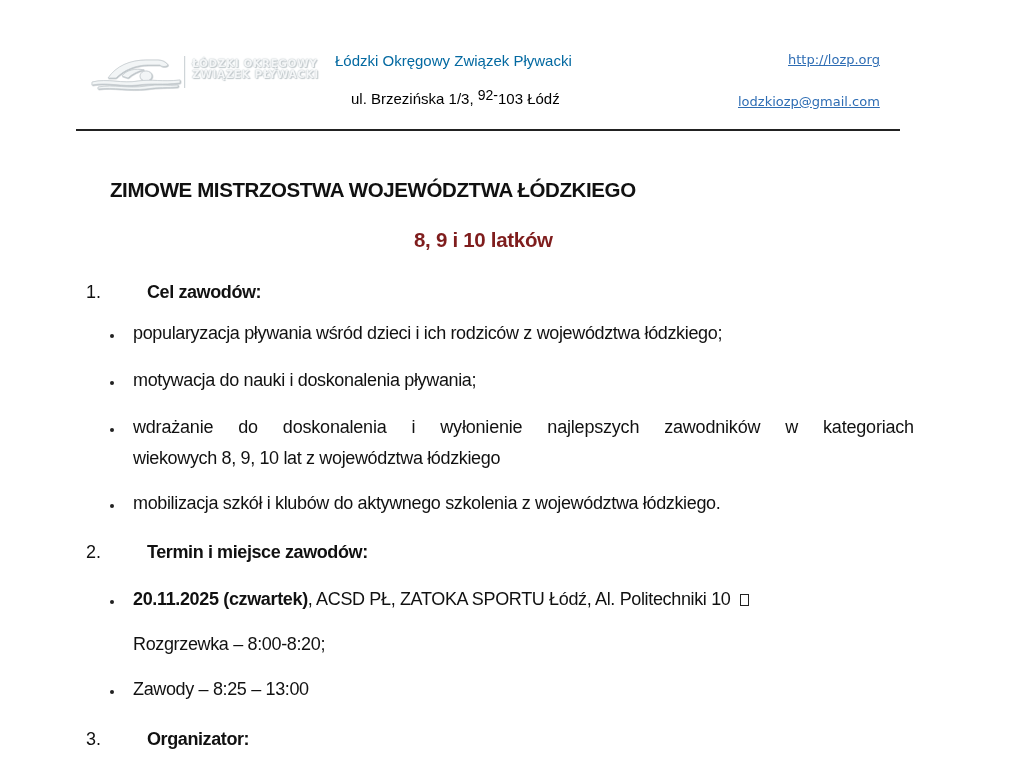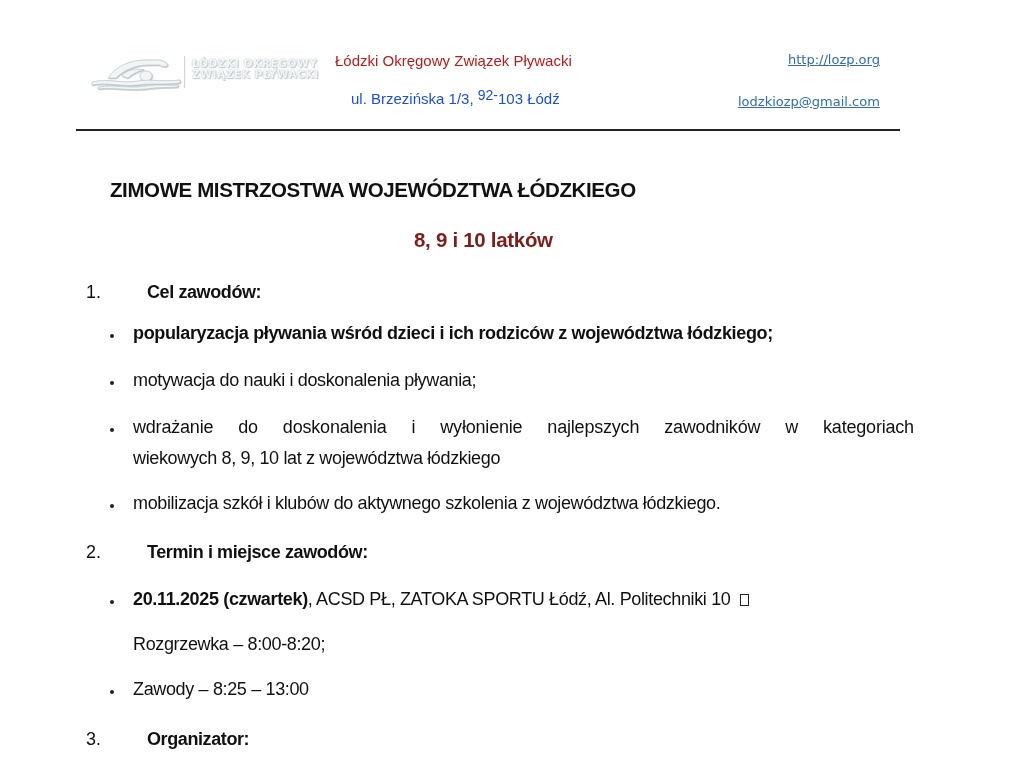--- a/index.html
+++ b/index.html
@@ -3,22 +3,22 @@
 <meta charset="utf-8">
 <style>
   html, body { margin:0; padding:0; background:#ffffff; }
   body { width:1024px; height:768px; position:relative; overflow:hidden; font-family:"Liberation Sans", sans-serif; color:#111; }
   .abs { position:absolute; }
 
   
   .logo { left:88px; top:52px; width:218px; height:40px; }
   .logo-text { left:192px; top:58px; font-family:"DejaVu Sans", sans-serif; font-size:10.5px; line-height:11px; letter-spacing:0.6px; color:#f4f6f7; font-weight:bold;
     text-shadow: 0 0 1px #b8c0c4, 0 0 2px #c9d0d3, 1px 1px 1px #c2c9cc; }
-  .org-name { left:335px; top:52px; font-size:15px; color:#b91c1c; white-space:nowrap; }
-  .org-addr { left:351px; top:90px; font-size:15px; color:#1d4ed8; white-space:nowrap; }
+  .org-name { left:335px; top:52px; font-size:15px; color:#0369a1; white-space:nowrap; }
+  .org-addr { left:351px; top:90px; font-size:15px; color:#000000; white-space:nowrap; }
   .org-addr .sup { font-size:14px; position:relative; top:-4px; }
   .link { color:#2e6db4; text-decoration:underline; font-family:"DejaVu Sans", sans-serif; font-size:13px; white-space:nowrap; }
   .web { left:788px; top:52px; }
   .mail { left:738px; top:94px; }
   .rule { left:76px; top:129px; width:824px; height:0; border-top:2px solid #222; }
 
   
   .doc { font-family:"Liberation Sans Narrow", "Liberation Sans", sans-serif; }
   .title { left:110px; top:178px; font-size:20.5px; font-weight:bold; letter-spacing:-0.4px; color:#111; white-space:nowrap; }
   .subtitle { left:414px; top:228px; font-size:20.5px; font-weight:bold; letter-spacing:-0.3px; color:#7f1d1d; white-space:nowrap; }
@@ -69,21 +69,21 @@
 
 <div class="abs rule"></div>
 
 <div class="abs doc title">ZIMOWE MISTRZOSTWA WOJEWÓDZTWA ŁÓDZKIEGO</div>
 <div class="abs doc subtitle">8, 9 i 10 latków</div>
 
 <div class="abs doc sec-num" style="top:282px;">1.</div>
 <div class="abs doc sec-head" style="top:282px;">Cel zawodów:</div>
 
 <div class="abs bullet" style="top:334px;"></div>
-<div class="abs doc line" style="top:323px;font-weight:bold;">popularyzacja pływania wśród dzieci i ich rodziców z województwa łódzkiego;</div>
+<div class="abs doc line" style="top:323px;">popularyzacja pływania wśród dzieci i ich rodziców z województwa łódzkiego;</div>
 
 <div class="abs bullet" style="top:381px;"></div>
 <div class="abs doc line" style="top:370px;">motywacja do nauki i doskonalenia pływania;</div>
 
 <div class="abs bullet" style="top:428px;"></div>
 <div class="abs doc line just" style="top:417px;">
     <span>wdrażanie</span>
     <span>do</span>
     <span>doskonalenia</span>
     <span>i</span>

